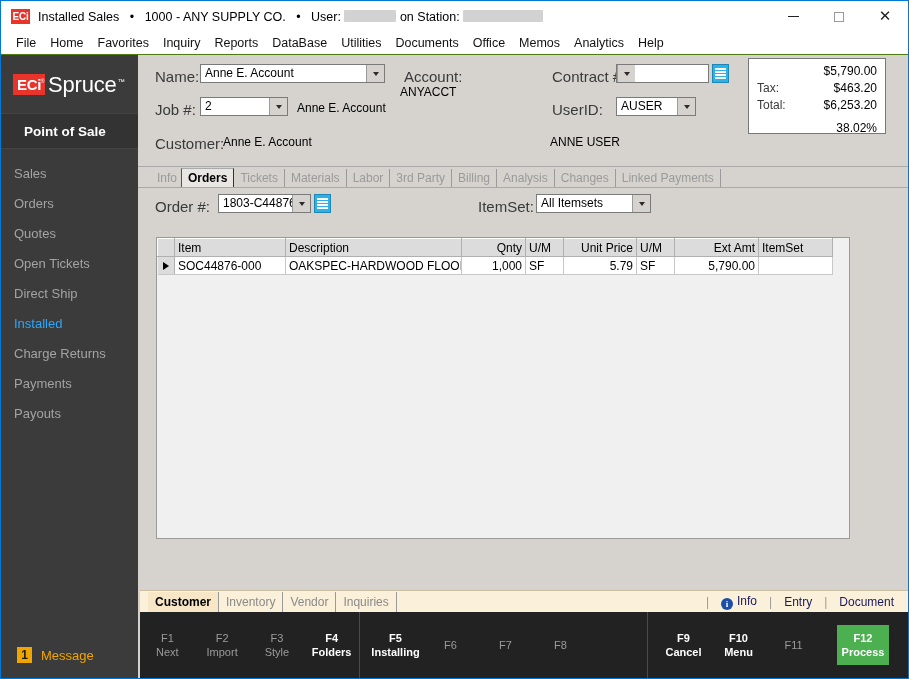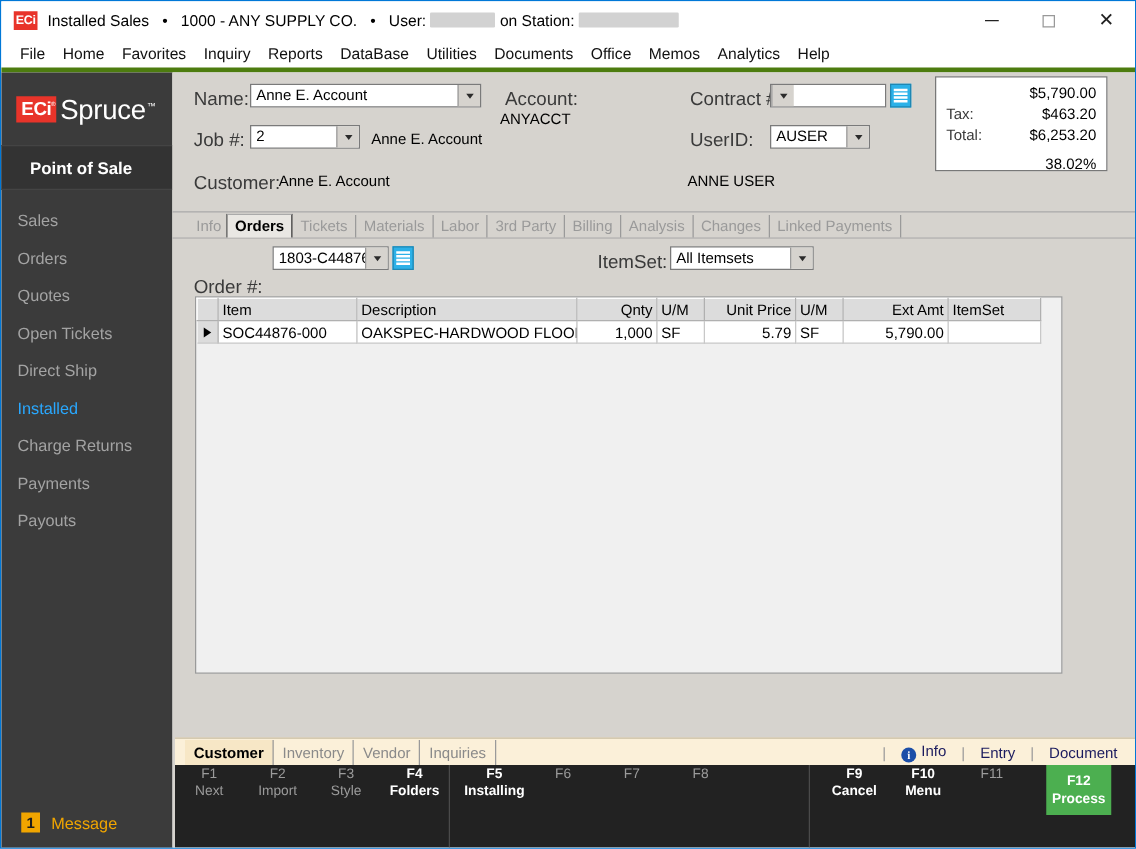--- a/index.html
+++ b/index.html
@@ -107,21 +107,21 @@
     font-family: "DejaVu Sans", sans-serif;
   }
 
   
   .menubar {
     height: 22px;
     background: #ffffff;
     display: flex;
     align-items: flex-end;
     padding-left: 8px;
-    border-bottom: 4px solid #4d7c0f;
+    border-bottom: 1px solid #4d7c0f;
   }
   .menuitem {
     font-size: 12.5px;
     color: #111;
     padding: 0 7px;
     line-height: 22px;
     white-space: nowrap;
     cursor: default;
   }
 
@@ -482,20 +482,21 @@
     left: 139px;
     bottom: 0;
     right: 0;
     height: 66px;
     background: #222222;
     display: flex;
     align-items: center;
   }
   .fgroup {
     display: flex;
+    align-items: center;
     height: 66px;
   }
   .fgroup.g1 { width: 219px; }
   .fgroup.g2 { flex: 1 1 auto; border-left: 1px solid #4a4a4a; }
   .fgroup.g3 { width: 260px; border-left: 1px solid #4a4a4a; }
   .fkey {
     width: 55px;
     text-align: center;
     color: #9b9b9b;
     font-size: 11px;
@@ -657,21 +658,21 @@
         <div class="tab">Materials</div>
         <div class="tab">Labor</div>
         <div class="tab">3rd Party</div>
         <div class="tab">Billing</div>
         <div class="tab">Analysis</div>
         <div class="tab">Changes</div>
         <div class="tab">Linked Payments</div>
       </div>
 
       <div class="orderbar">
-        <span class="fld-label" style="left:17px; top:10px;margin-top:20px;">Order #:</span>
+        <span class="fld-label" style="left:17px; top:10px;">Order #:</span>
         <div class="combo" style="left:80px; top:6px; width:93px;">
           <span class="val">1803-C44876</span>
           <span class="arrow"></span>
         </div>
         <div class="listbtn" style="left:176px; top:6px;">
             <i></i>
             <i></i>
             <i></i>
             <i></i>
           </div>

